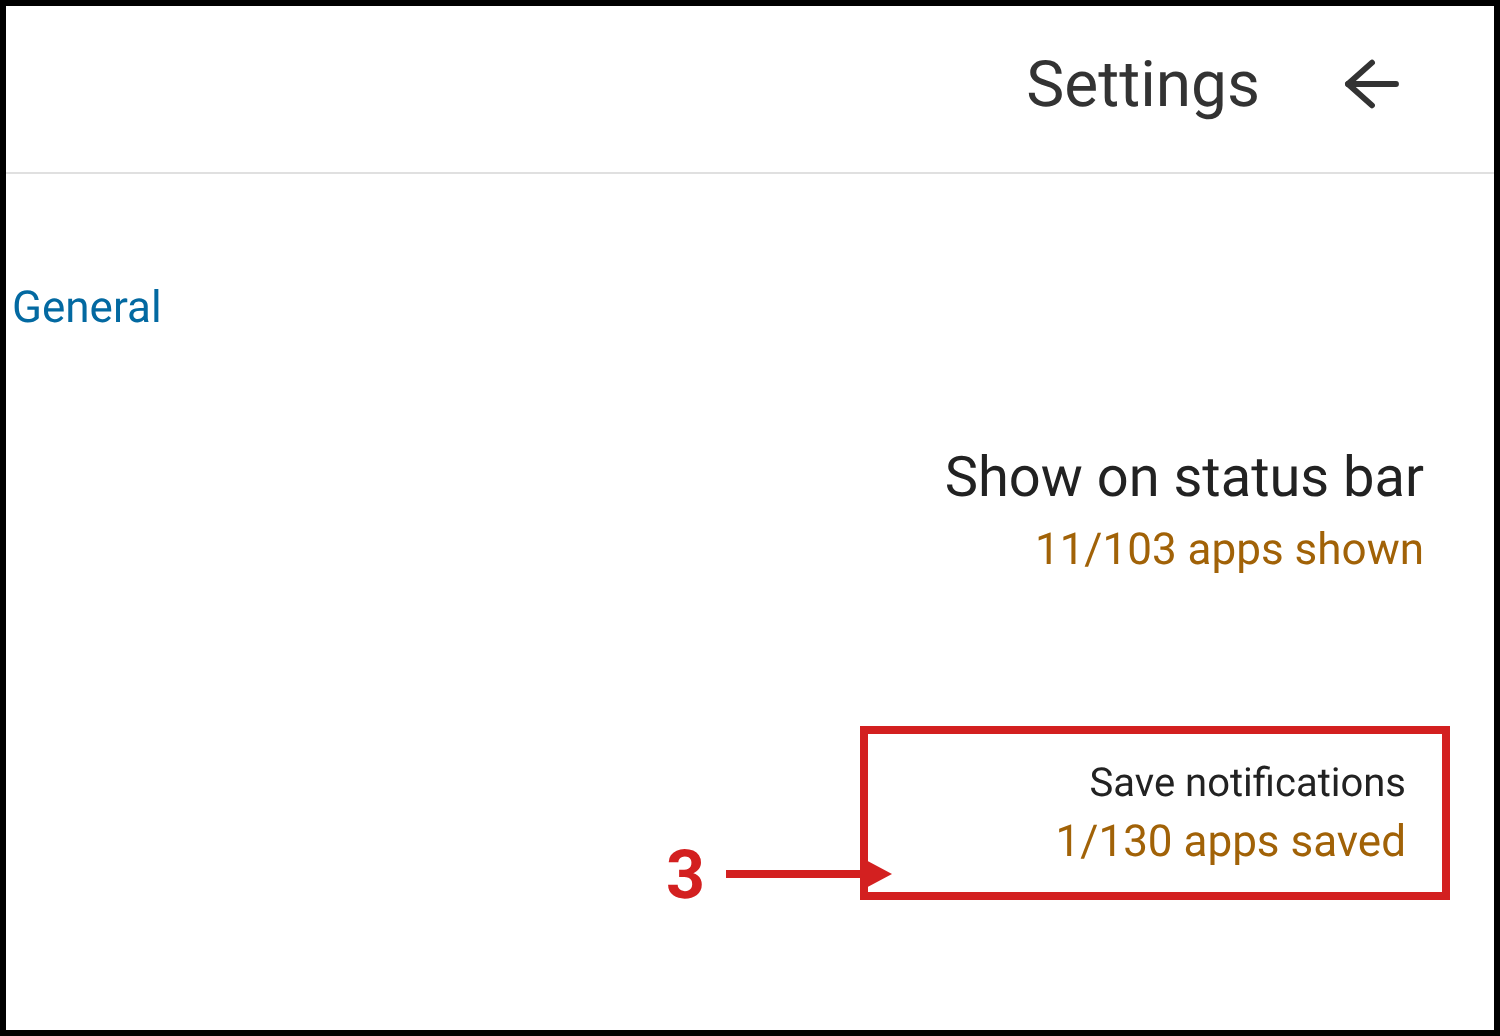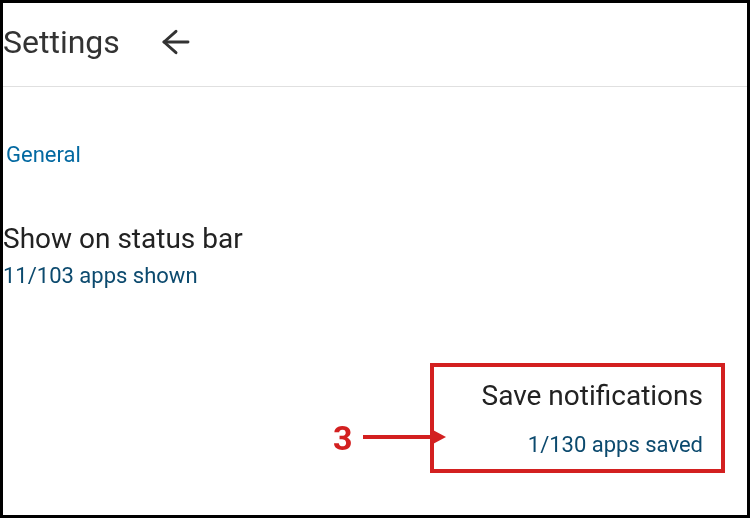--- a/index.html
+++ b/index.html
@@ -11,21 +11,21 @@
       width: 750px;
       height: 518px;
       border: 3px solid #000;
       font-family: -apple-system, BlinkMacSystemFont, 'Segoe UI', Roboto, sans-serif;
       background: #fff;
       position: relative;
       overflow: hidden;
     }
     .header {
       display: flex;
-      justify-content: flex-start;
+      justify-content: flex-end;
       align-items: center;
       padding: 20px 45px 25px 0;
       gap: 40px;
       border-bottom: 1px solid #e0e0e0;
     }
     .header-title {
       font-size: 32px;
       font-weight: 400;
       color: #333;
     }
@@ -34,49 +34,50 @@
       height: 32px;
       cursor: pointer;
     }
     .section-label {
       color: #0369a1;
       font-size: 22px;
       font-weight: 400;
       padding: 55px 0 0 3px;
     }
     .setting-item {
+      text-align: right;
       padding-right: 35px;
       margin-top: 55px;
       cursor: pointer;
     }
     .setting-title {
       font-size: 28px;
       font-weight: 400;
       color: #222;
       margin-bottom: 8px;
     }
     .setting-subtitle {
       font-size: 22px;
       font-weight: 400;
-      color: #0c4a6e;
+      color: #a16207;
     }
     .highlighted-item {
       position: relative;
       text-align: right;
       padding: 12px 18px;
       margin-top: 75px;
       margin-left: auto;
       margin-right: 22px;
       width: 295px;
       border: 4px solid #d32020;
       cursor: pointer;
     }
     .highlighted-item .setting-title {
-      font-size: 28px;
-      margin-bottom: 20px;
+      font-size: 20px;
+      margin-bottom: 6px;
     }
     .annotation-number {
       position: absolute;
       left: 330px;
       top: 415px;
       font-size: 34px;
       font-weight: 700;
       color: #d32020;
     }
     .annotation-arrow {

